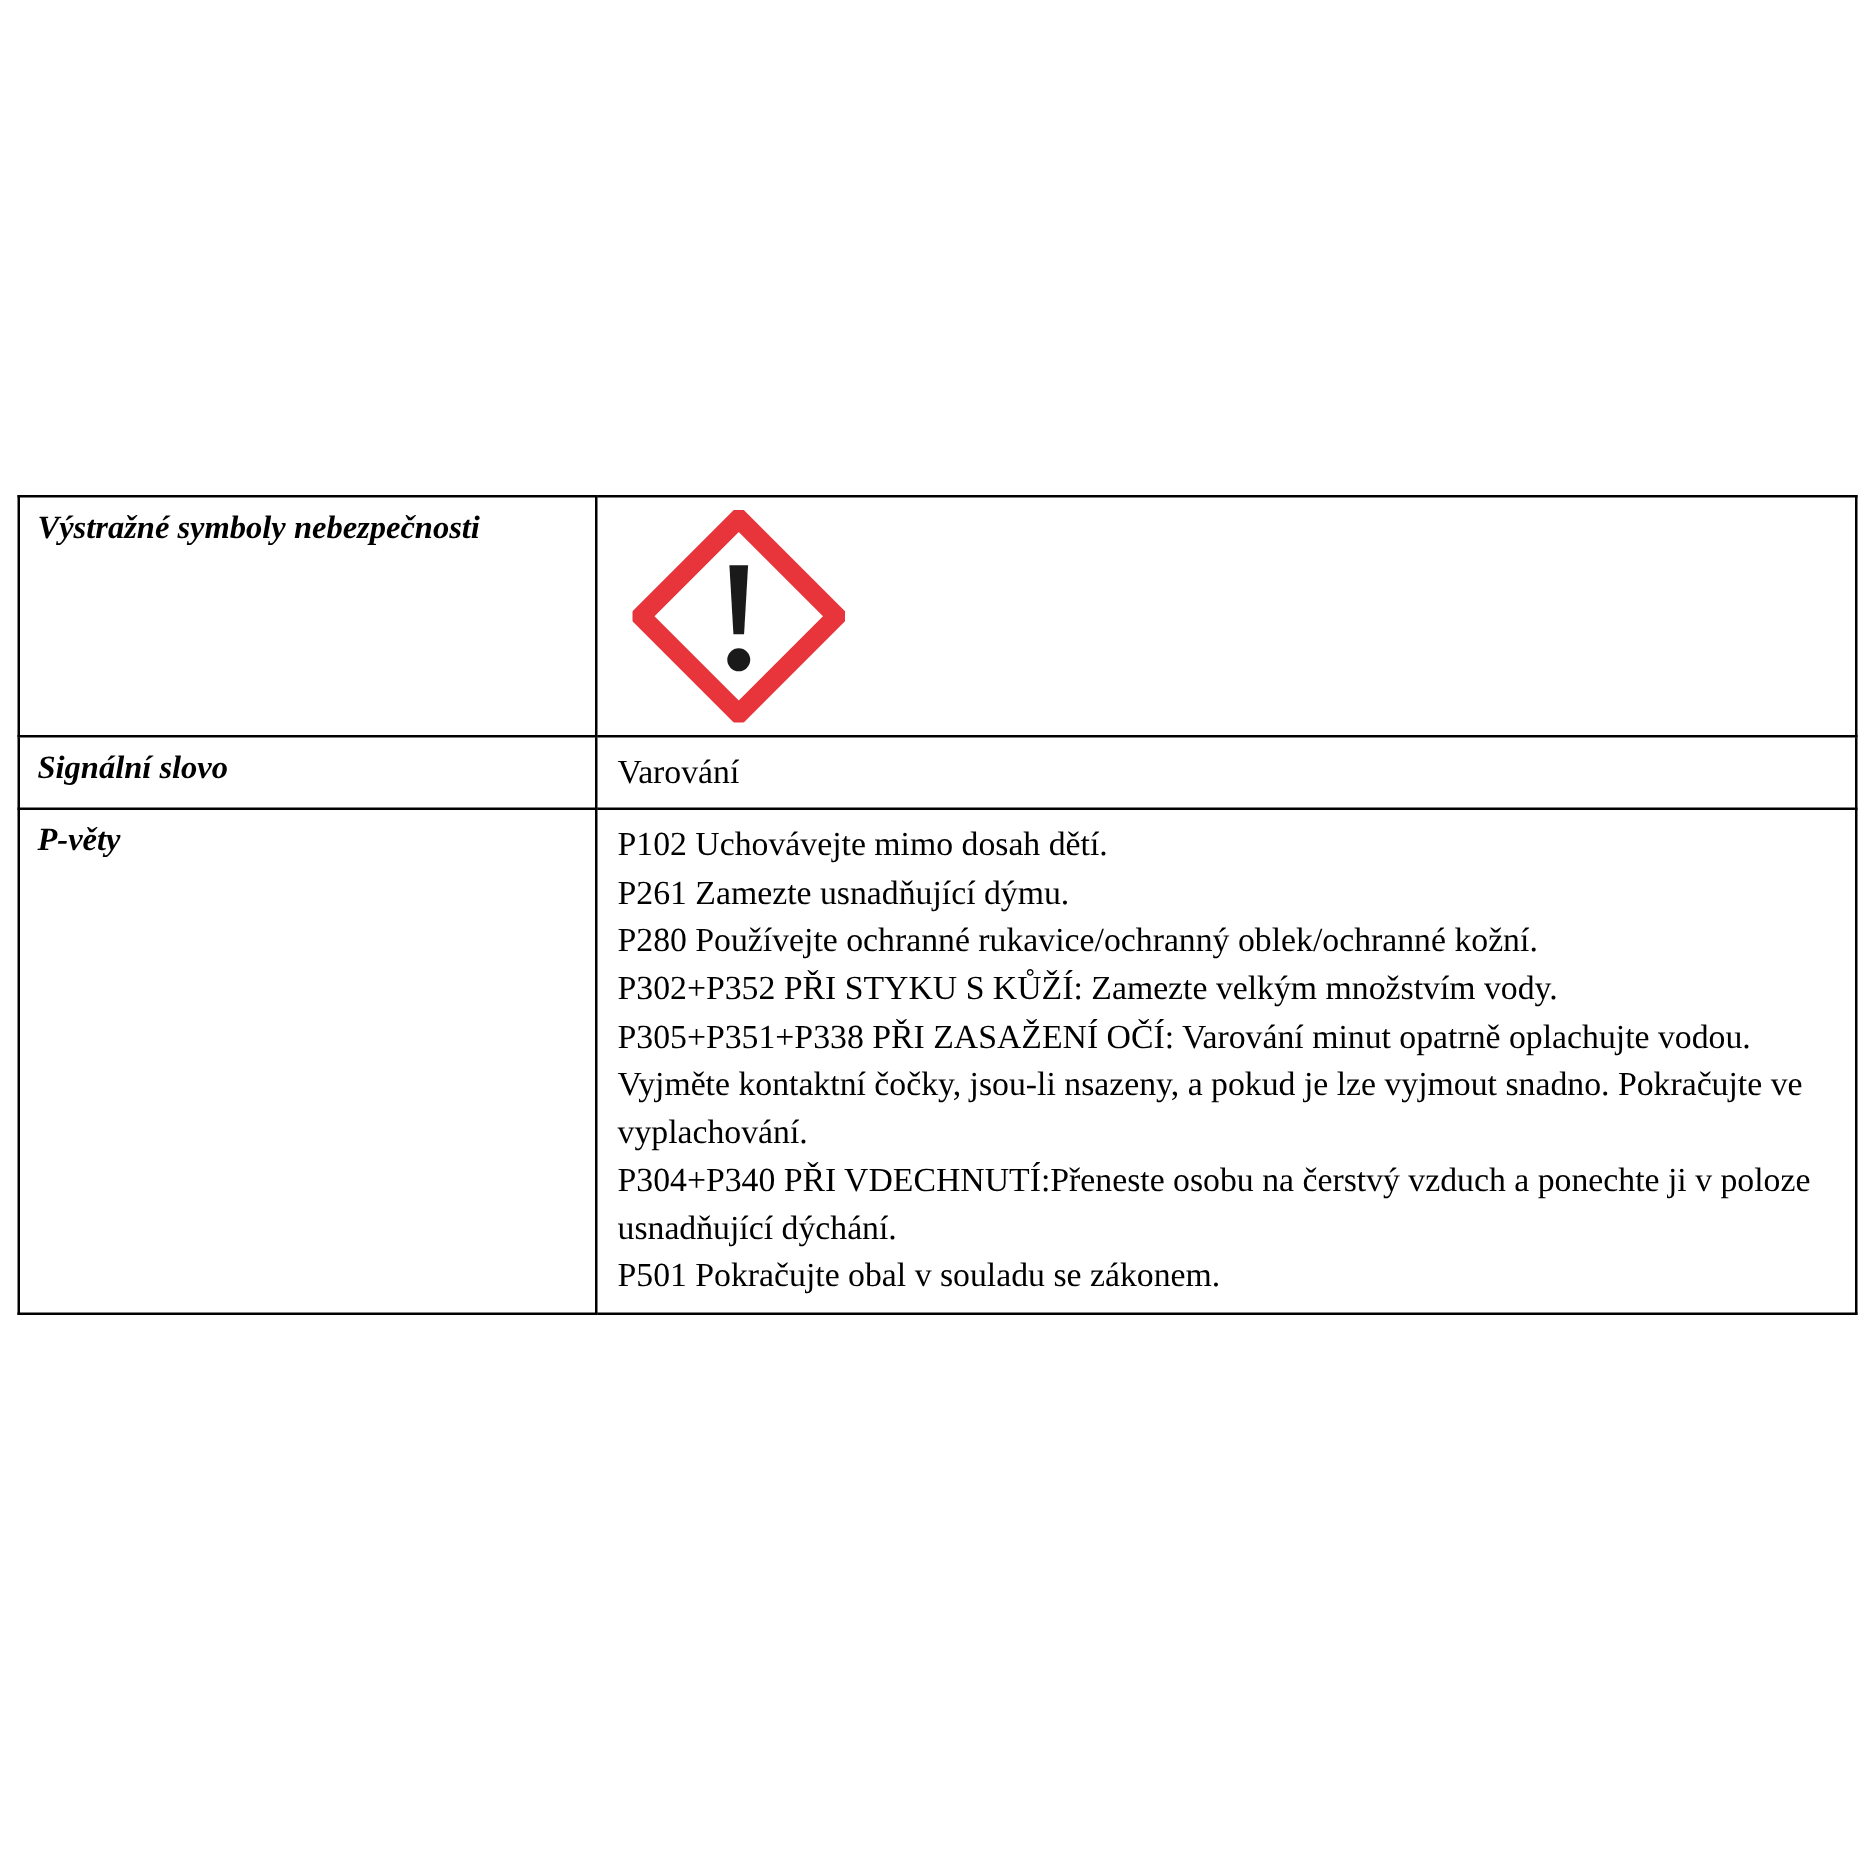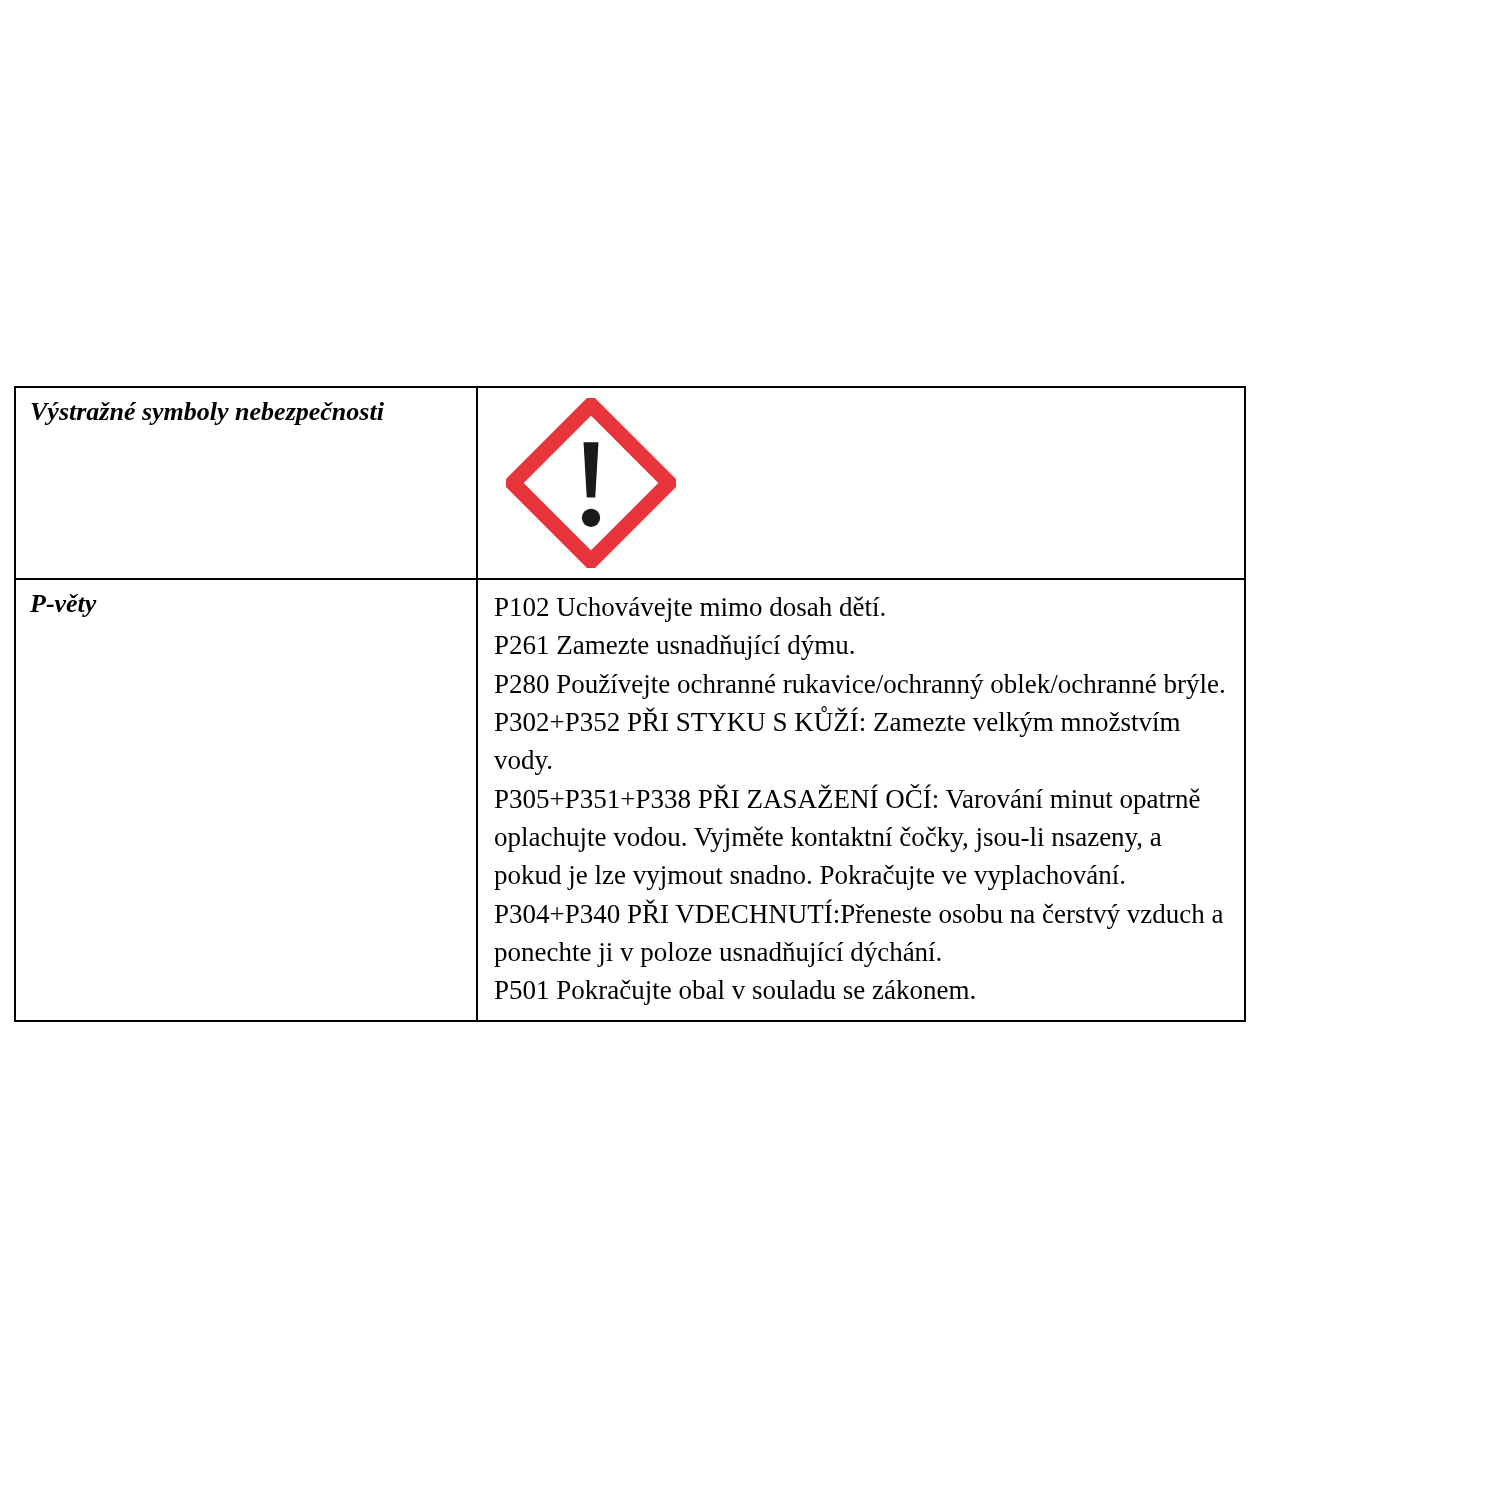--- a/index.html
+++ b/index.html
@@ -20,22 +20,22 @@
     position: absolute;
     left: 0;
     top: 0;
     width: 1500px;
     height: 1500px;
   }
 
   .hazard-table {
     position: absolute;
     left: 14px;
-    top: 386px;
-    width: 1232px;
+    top: 396px;
+    width: 1472px;
     border-collapse: collapse;
     table-layout: fixed;
     padding-left: 29px;
   }
 
   .hazard-table td {
     border: 2px solid #000000;
     vertical-align: top;
     padding: 0;
   }
@@ -102,31 +102,41 @@
           <div class="pict-wrap">
             <svg class="ghs-pictogram" viewBox="0 0 100 100">
               <polygon points="50,4 96,50 50,96 4,50" fill="#ffffff" stroke="#E8353B" stroke-width="9" stroke-linejoin="miter"></polygon>
               <path d="M45.6 26 h8.8 l-1.9 32.5 h-5.0 z" fill="#1A1A1A"></path>
               <circle cx="50" cy="70.5" r="5.4" fill="#1A1A1A"></circle>
             </svg>
           </div>
         </td>
       </tr>
 
+      <tr>
+        <td class="col-label">
+          <div class="label-text">Signální slovo</div>
+        </td>
+        <td>
+          <div class="value-text">
+            <p>Varování</p>
+          </div>
+        </td>
+      </tr>
 
 
       <tr>
         <td class="col-label">
           <div class="label-text">P-věty</div>
         </td>
         <td>
           <div class="value-text">
             <p>P102 Uchovávejte mimo dosah dětí.</p>
             <p>P261 Zamezte usnadňující dýmu.</p>
-            <p>P280 Používejte ochranné rukavice/ochranný oblek/ochranné brýle.</p>
+            <p>P280 Používejte ochranné rukavice/ochranný oblek/ochranné kožní.</p>
             <p>P302+P352 PŘI STYKU S KŮŽÍ: Zamezte velkým množstvím vody.</p>
             <p>P305+P351+P338 PŘI ZASAŽENÍ OČÍ: Varování minut opatrně oplachujte vodou. Vyjměte kontaktní čočky, jsou-li nsazeny, a pokud je lze vyjmout snadno. Pokračujte ve vyplachování.</p>
             <p>P304+P340 PŘI VDECHNUTÍ:Přeneste osobu na čerstvý vzduch a ponechte ji v poloze usnadňující dýchání.</p>
             <p>P501 Pokračujte obal v souladu se zákonem.</p>
           </div>
         </td>
       </tr>
 
 
     </tbody>

